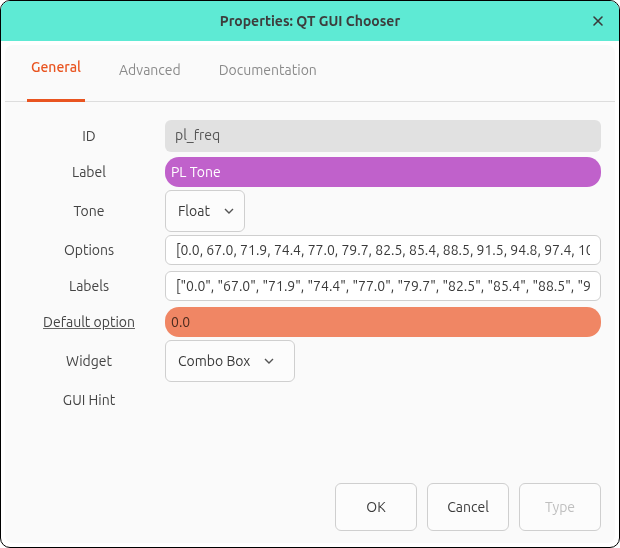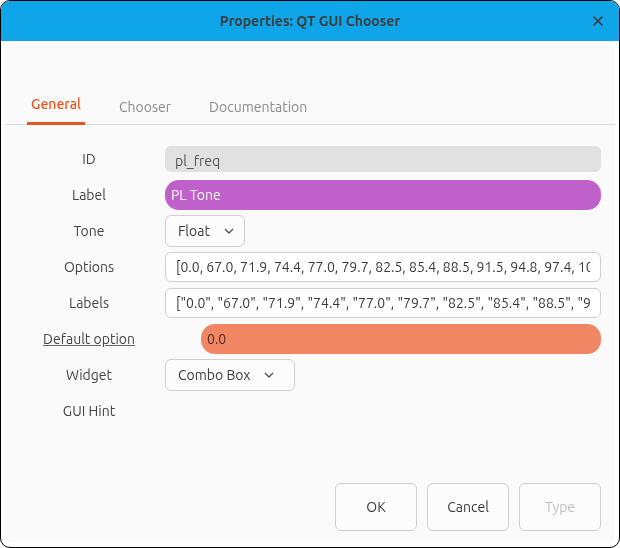--- a/index.html
+++ b/index.html
@@ -28,21 +28,21 @@
     display: flex;
     flex-direction: column;
     border: 1px solid #000;
     border-radius: 10px;
     overflow: hidden;
   }
 
   
   .titlebar {
     height: 40px;
-    background: #0ea5e9;
+    background: #5eead4;
     display: flex;
     align-items: center;
     justify-content: center;
     position: relative;
     border-bottom: 1px solid transparent;
   }
   .titlebar .title {
     font-weight: 600;
     color: #3d3d3d;
   }
@@ -74,25 +74,24 @@
 
   
   .tabs {
     display: flex;
     align-items: flex-end;
     gap: 30px;
     padding: 14px 22px 0 22px;
     border-bottom: 1px solid #dddddd;
   }
   .tab {
-    padding: 0 4px 10px 4px;
+    padding: 0 4px 24px 4px;
     color: var(--tab-inactive);
     cursor: pointer;
     margin-bottom: -1px;
-    margin-top: 37px;
   }
   .tab.active {
     color: var(--accent);
     border-bottom: 3px solid var(--accent);
     font-weight: 500;
   }
 
   
   .form {
     padding: 16px 14px 0 12px;
@@ -111,59 +110,59 @@
   .row.underlined .label {
     text-decoration: underline;
     text-decoration-color: #666;
   }
   .row .control {
     flex: 1 1 auto;
     min-width: 0;
   }
 
   .field-readonly {
-    height: 26px;
+    height: 32px;
     line-height: 30px;
     padding: 0 10px;
     background: var(--readonly-bg);
     border-radius: 6px;
     color: #555;
     white-space: nowrap;
     overflow: hidden;
   }
   .field-highlight {
     height: 30px;
     line-height: 30px;
     padding: 0 6px;
     border-radius: 14px;
     color: #fff;
     white-space: nowrap;
     overflow: hidden;
   }
   .field-highlight.purple { background: var(--purple); }
-  .field-highlight.salmon { background: var(--salmon); color: #4a2a1e; margin-left: 36px; }
+  .field-highlight.salmon { background: var(--salmon); color: #4a2a1e; }
 
   .input {
     width: 100%;
     height: 30px;
     padding: 0 10px;
     border: 1px solid var(--border);
     border-radius: 6px;
     background: var(--field-bg);
     font: inherit;
     color: var(--fg);
     white-space: nowrap;
     overflow: hidden;
     text-overflow: clip;
   }
 
   .combo {
     display: inline-flex;
     align-items: center;
-    height: 32px;
+    height: 42px;
     padding: 0 10px 0 12px;
     border: 1px solid var(--border);
     border-radius: 6px;
     background: var(--btn-bg);
     cursor: pointer;
     gap: 10px;
   }
   .combo .chev { margin-left: 4px; }
 
   .chev svg { display: block; }
@@ -200,21 +199,21 @@
     <svg width="14" height="14" viewBox="0 0 14 14">
       <path d="M3 3 L11 11 M11 3 L3 11" stroke="#3a3a3a" stroke-width="1.6" stroke-linecap="round"></path>
     </svg>
   </span>
 </div>
 
 <div class="panel">
 
   <div class="tabs">
     <div class="tab active">General</div>
-    <div class="tab">Chooser</div>
+    <div class="tab">Advanced</div>
     <div class="tab">Documentation</div>
   </div>
 
   <div class="form">
 
     <div class="row">
       <div class="label">ID</div>
       <div class="control">
         <div class="field-readonly">pl_freq</div>
       </div>

